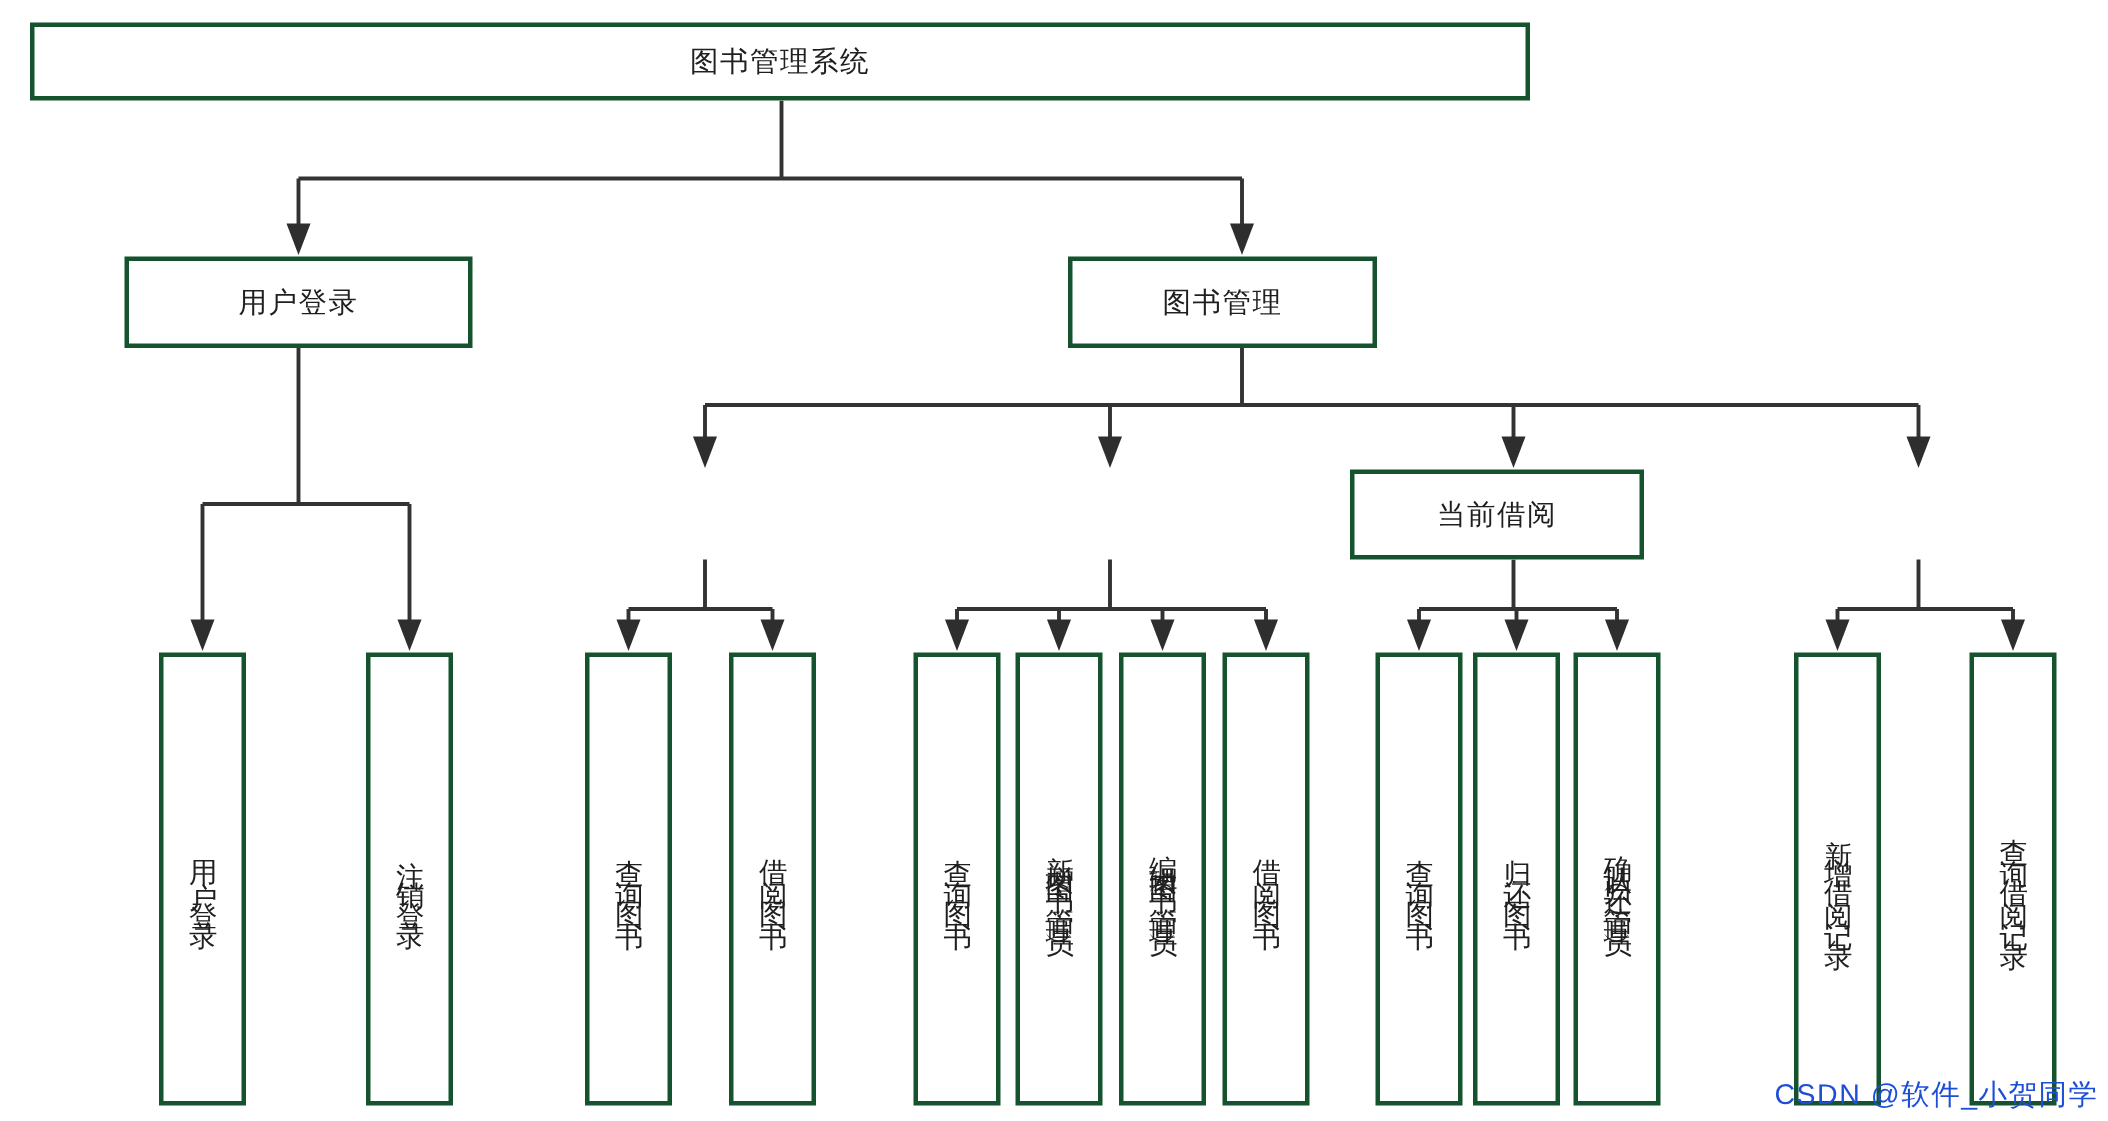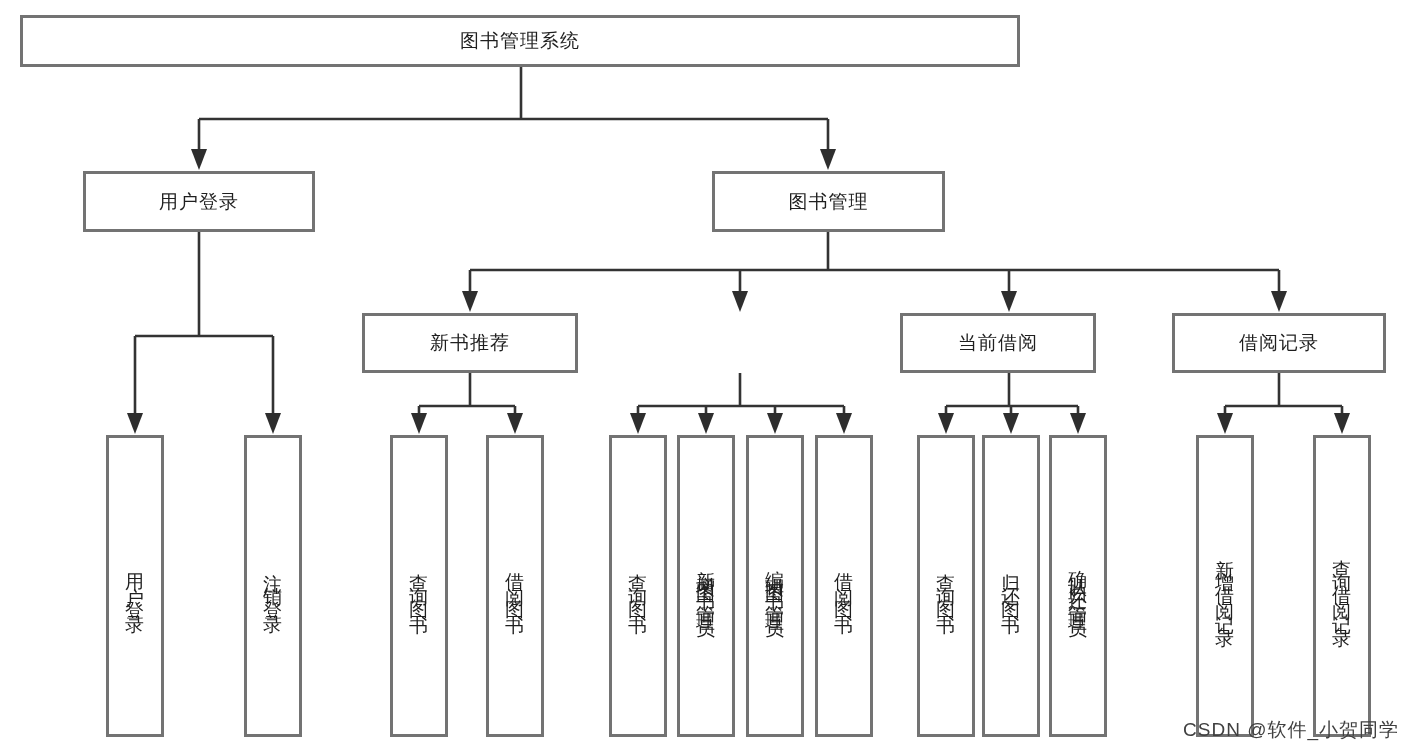--- a/index.html
+++ b/index.html
@@ -3,45 +3,45 @@
 <meta charset="utf-8">
 <style>
   html,body{margin:0;padding:0;background:#ffffff;}
   #stage{
     position:relative;width:1405px;height:747px;background:#ffffff;
     font-family:"Liberation Sans","DejaVu Sans",sans-serif;
     color:#1f1f1f;overflow:hidden;
   }
   #connectors{position:absolute;left:0;top:0;width:1405px;height:747px;}
   .box{
-    position:absolute;box-sizing:border-box;border:3px solid #737373;
+    position:absolute;box-sizing:border-box;border:3px solid #14532d;
     background:#ffffff;display:flex;align-items:center;justify-content:center;
     font-size:19px;letter-spacing:1px;
   }
   .root{left:20px;top:15px;width:1000px;height:52px;}
   .lvl2a{left:83px;top:171px;width:232px;height:61px;}
-  .lvl2b{left:712px;top:171px;width:233px;height:61px;}
+  .lvl2b{left:712px;top:171px;width:206px;height:61px;}
   .lvl3{top:313px;height:60px;}
   .l3a{left:362px;width:216px;}
   .l3b{left:630px;width:220px;}
   .l3c{left:900px;width:196px;}
   .l3d{left:1172px;width:214px;}
   .leaf{top:435px;width:58px;height:302px;}
   .vtext{
     writing-mode:vertical-rl;text-orientation:mixed;
     font-size:19px;letter-spacing:14px;line-height:1;white-space:nowrap;
   }
   .vtext.tight{letter-spacing:7px;}
   .g1x1{left:106px;} .g1x2{left:244px;}
   .g2x1{left:390px;} .g2x2{left:486px;}
   .g3x1{left:609px;} .g3x2{left:677px;} .g3x3{left:746px;} .g3x4{left:815px;}
   .g4x1{left:917px;} .g4x2{left:982px;} .g4x3{left:1049px;}
   .g5x1{left:1196px;} .g5x2{left:1313px;}
   #watermark{
-    position:absolute;right:6px;bottom:4px;font-size:19px;color:#404040;
+    position:absolute;right:6px;bottom:4px;font-size:19px;color:#1d4ed8;
     letter-spacing:1px;
   }
 </style>
 </head>
 <body>
 
 <div id="stage">
 
   <svg id="connectors" viewBox="0 0 1405 747" xmlns="http://www.w3.org/2000/svg">
     <g stroke="#333333" stroke-width="2.6" fill="none">
@@ -94,28 +94,22 @@
     <span>图书管理系统</span>
   </div>
 
   <div class="box lvl2a">
     <span>用户登录</span>
   </div>
   <div class="box lvl2b">
     <span>图书管理</span>
   </div>
 
-  <div class="box lvl3 l3a">
-    <span>新书推荐</span>
-  </div>
   <div class="box lvl3 l3c">
     <span>当前借阅</span>
-  </div>
-  <div class="box lvl3 l3d">
-    <span>借阅记录</span>
   </div>
 
   <div class="box leaf g1x1">
     <span class="vtext">用户登录</span>
   </div>
   <div class="box leaf g1x2">
     <span class="vtext">注销登录</span>
   </div>
 
   <div class="box leaf g2x1">

